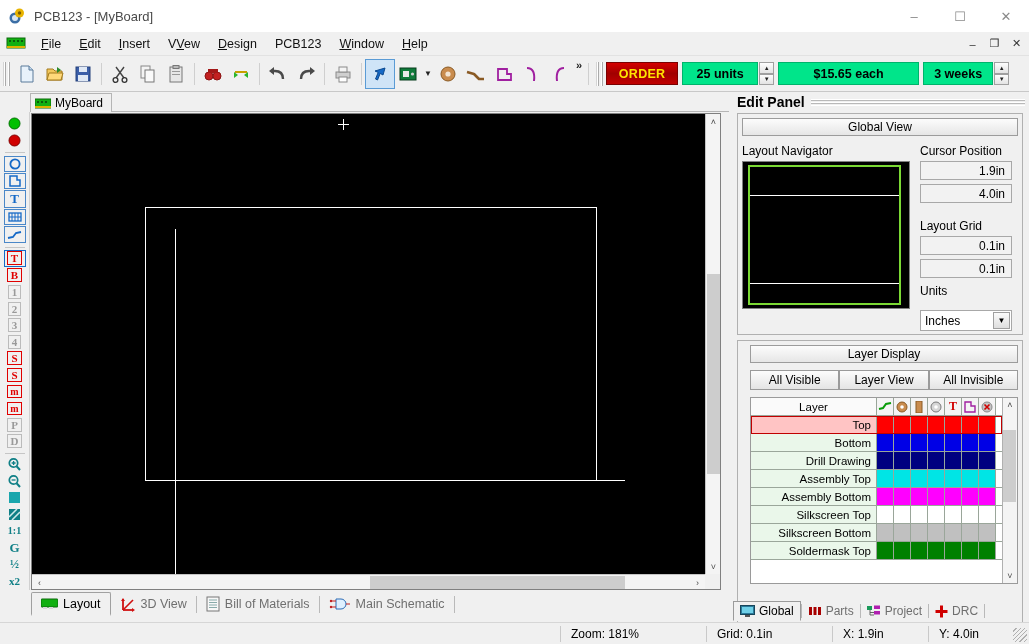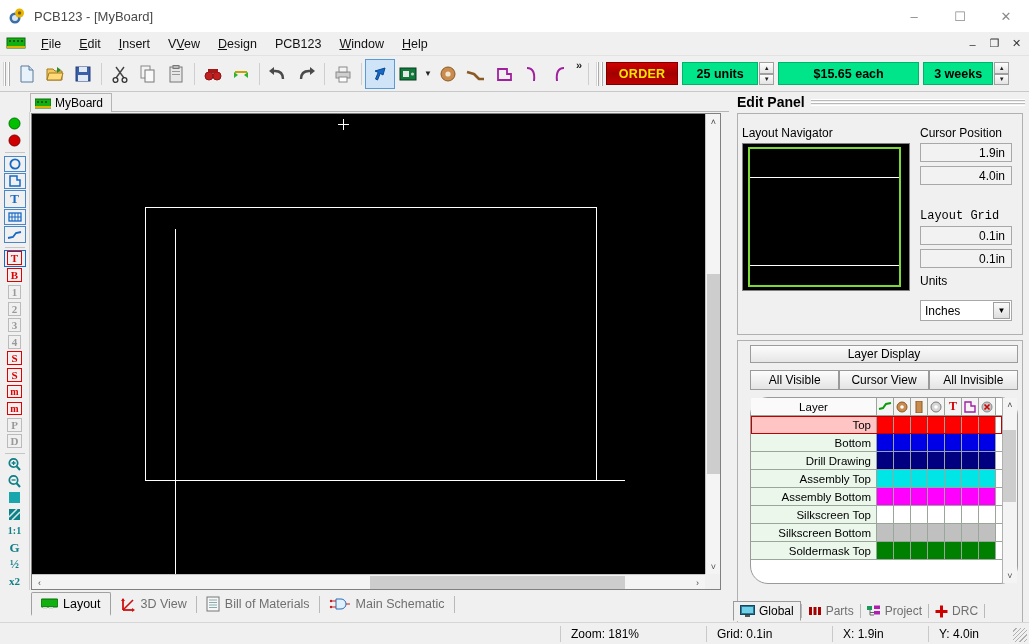--- a/index.html
+++ b/index.html
@@ -611,55 +611,56 @@
     <div class="vtab-div"></div>
   </div>
 
   <div class="edit-panel">
     <div class="ep-title">
       <span class="ep-title-text">Edit Panel</span>
       <span class="ep-rule"></span>
     </div>
 
     <div class="ep-group" style="height:222px; position:relative;">
+      <div class="ep-head">Global View</div>
 
       <div style="display:flex; gap:10px; margin-top:8px;">
         <div style="width:168px;">
           <div class="lbl">Layout Navigator</div>
           <div class="navbox" style="height:148px; margin-top:3px;">
             <div class="nav-viewport" style="left:5px; top:3px; right:8px; bottom:3px;"></div>
             <div class="nav-line" style="left:7px; right:10px; top:33px;"></div>
             <div class="nav-line" style="left:7px; right:10px; top:121px;"></div>
           </div>
         </div>
         <div style="width:92px;">
           <div class="lbl">Cursor Position</div>
           <div class="field" style="margin-top:3px;">1.9in</div>
           <div class="field" style="margin-top:4px;">4.0in</div>
-          <div class="lbl" style="margin-top:24px;font-family:Liberation Mono, monospace;">Layout Grid</div>
+          <div class="lbl" style="margin-top:16px;">Layout Grid</div>
           <div class="field" style="margin-top:3px;">0.1in</div>
           <div class="field" style="margin-top:4px;">0.1in</div>
           <div class="lbl" style="margin-top:6px;">Units</div>
           <div class="sel" style="margin-top:12px;">
             <span>Inches</span>
             <span class="sel-btn">▼</span>
           </div>
         </div>
       </div>
     </div>
 
     <div class="ep-group" style="margin-top:5px; height:288px;padding-left:12px;">
       <div class="ep-head">Layer Display</div>
       <div style="display:flex; margin-top:7px;">
         <div class="btn3" style="flex:1">All Visible</div>
-        <div class="btn3" style="flex:1">Cursor View</div>
+        <div class="btn3" style="flex:1">Layer View</div>
         <div class="btn3" style="flex:1">All Invisible</div>
       </div>
 
-      <div class="ltable-wrap" style="margin-top:7px; height:187px; position:relative;border-radius:18px;">
+      <div class="ltable-wrap" style="margin-top:7px; height:187px; position:relative;">
         <div class="ltable" id="layer-table-body">
           <div class="lrow header">
             <div class="lname">Layer</div>
             <div class="lcell">
               <svg width="14" height="12" viewBox="0 0 14 12">
                   <path d="M1 8l4-1 3-4 5-1" stroke="#0a9c0a" stroke-width="2" fill="none"></path>
                 </svg>
             </div>
             <div class="lcell">
               <svg width="12" height="12" viewBox="0 0 12 12">

